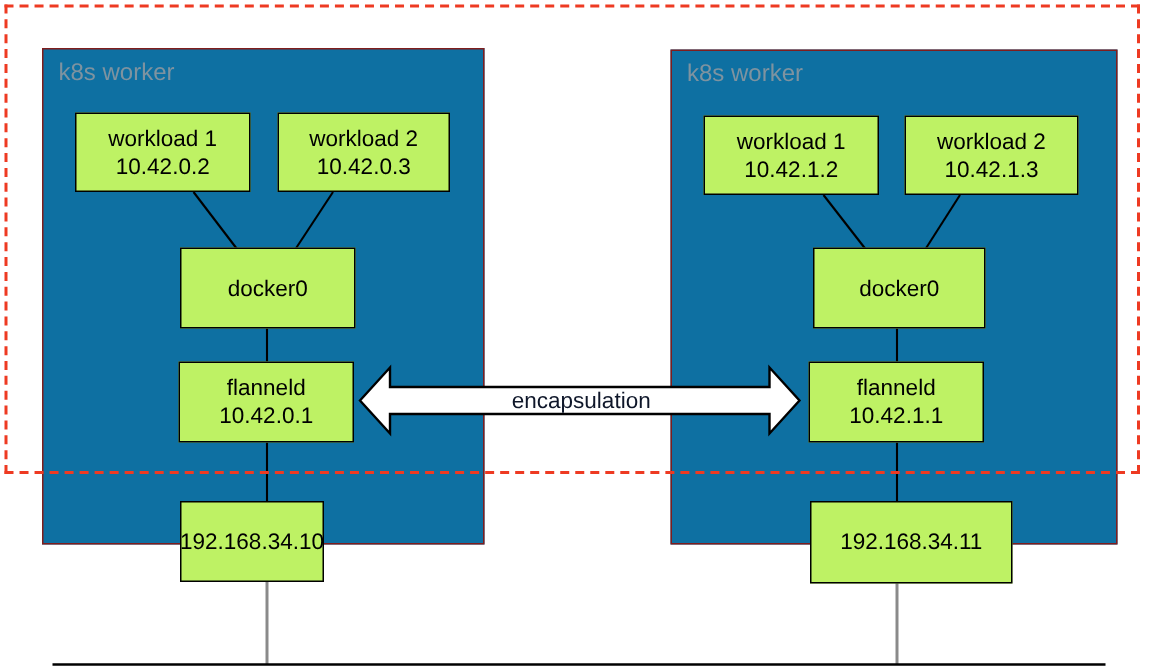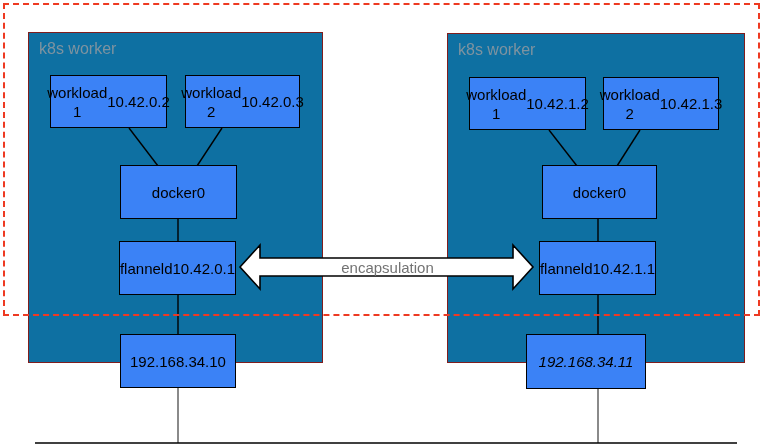--- a/index.html
+++ b/index.html
@@ -31,40 +31,40 @@
   .worker.right{left:447px;top:33px;width:298px;height:330px;}
   .worker-label{
     position:absolute;left:10px;top:6px;color:var(--worker-label,#7e93a0);
     font-size:16px;line-height:20px;white-space:nowrap;
   }
 
   svg.lines{position:absolute;left:0;top:0;z-index:2;}
   svg.arrow-layer{position:absolute;left:0;top:0;z-index:3;}
 
   .node{
-    position:absolute;background:#3b82f6;border:1.4px solid #000000;box-sizing:border-box;
-    display:flex;flex-direction:row;align-items:center;justify-content:center;
+    position:absolute;background:#bef264;border:1.4px solid #000000;box-sizing:border-box;
+    display:flex;flex-direction:column;align-items:center;justify-content:center;
     font-size:15px;line-height:19px;text-align:center;color:#000;z-index:3;
   }
   
   .n-wl1-l{left:50px;top:75px;width:117px;height:53px;}
   .n-wl2-l{left:185px;top:75px;width:115px;height:53px;}
   .n-docker-l{left:120px;top:165px;width:117px;height:54px;}
   .n-flannel-l{left:119px;top:241px;width:117px;height:54px;}
-  .n-ip-l{left:120px;top:334px;width:116px;height:54px;}
+  .n-ip-l{left:120px;top:334px;width:96px;height:54px;}
   
   .n-wl1-r{left:469px;top:77px;width:117px;height:53px;}
   .n-wl2-r{left:603px;top:77px;width:116px;height:53px;}
   .n-docker-r{left:542px;top:165px;width:115px;height:54px;}
   .n-flannel-r{left:539px;top:241px;width:117px;height:54px;}
-  .n-ip-r{left:526px;top:334px;width:120px;height:55px;font-style:italic;}
+  .n-ip-r{left:540px;top:334px;width:135px;height:55px;}
 
   .arrow-label{
     position:absolute;left:325px;top:259px;width:125px;z-index:4;
-    text-align:center;font-size:15px;line-height:18px;color:#737373;white-space:nowrap;
+    text-align:center;font-size:15px;line-height:18px;color:#0f172a;white-space:nowrap;
   }
 </style>
 </head>
 <body>
 
 <div id="stage">
 
   <div class="worker left">
     <div class="worker-label">k8s worker</div>
   </div>

